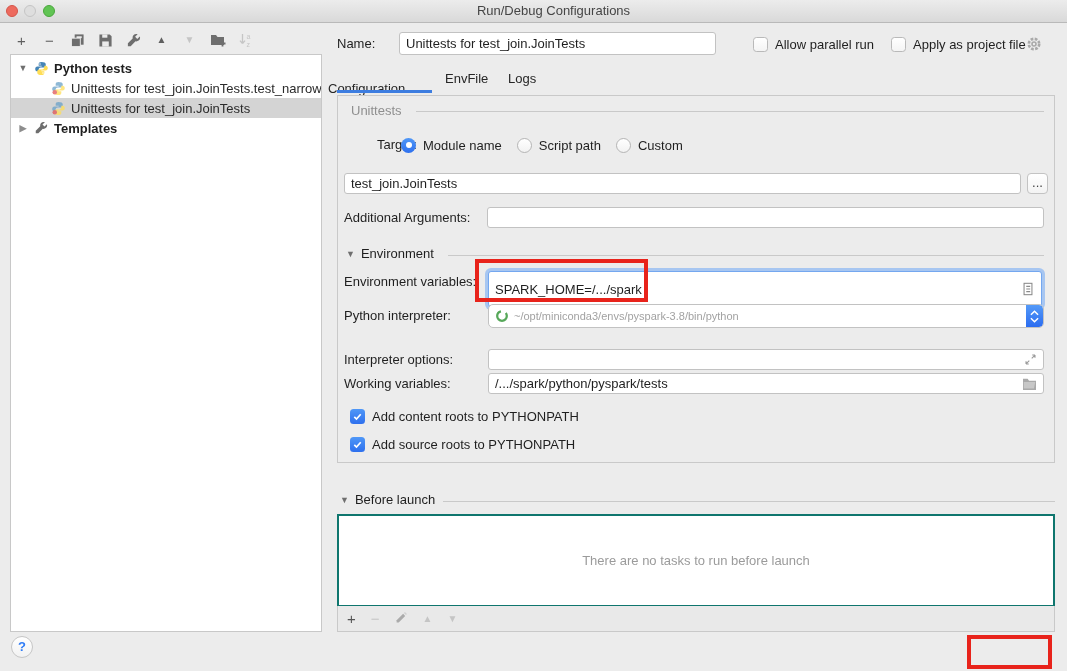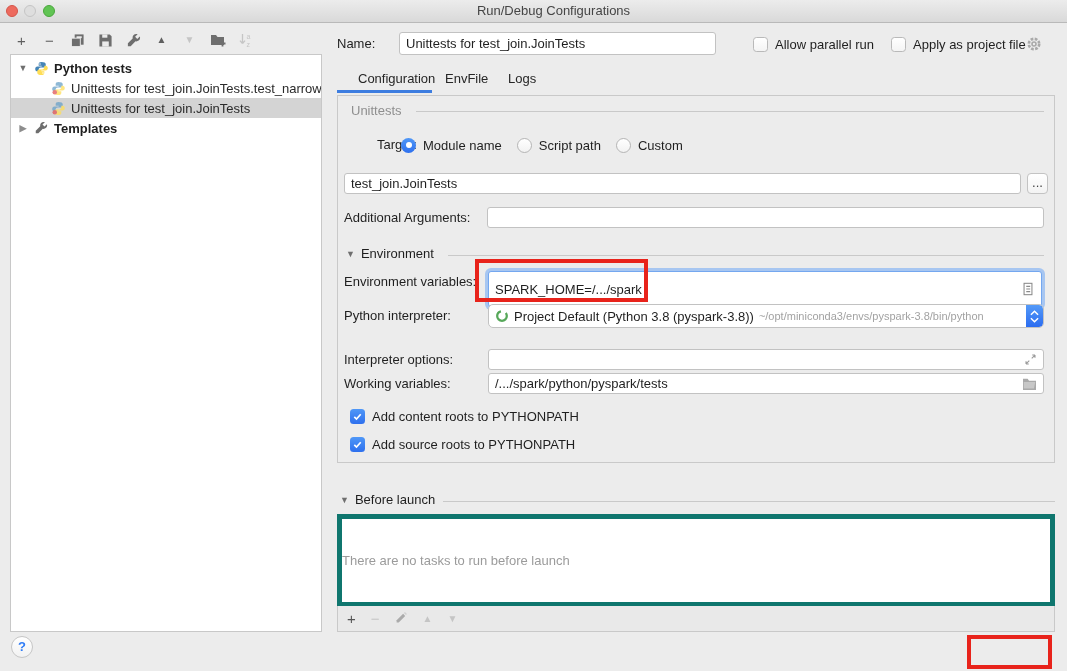--- a/index.html
+++ b/index.html
@@ -59,22 +59,22 @@
   .stepper{margin-left:auto;width:17px;height:100%;border-radius:0 4px 4px 0;
            background:linear-gradient(#549af8,#2b6cf0);display:flex;flex-direction:column;
            align-items:center;justify-content:center;gap:1px;flex:0 0 17px;}
   .dimpath{color:#a2a2a2;font-size:11px;overflow:hidden;}
   .btn{position:absolute;height:22px;border-radius:5px;box-sizing:border-box;text-align:center;
        line-height:22px;background:linear-gradient(#ffffff,#f3f3f3);border:1px solid #c3c3c3;color:#2a2a2a;margin-top:33px;}
   .btn.blue{background:linear-gradient(#63a4f8,#2c70ec);border:1px solid #2a65d8;color:#fff;}
   .browse{left:689px;top:77px;width:21px;height:21px;border-radius:4px;background:linear-gradient(#fff,#f3f3f3);
           border:1px solid #c3c3c3;box-sizing:border-box;text-align:center;line-height:18px;color:#444;position:absolute;}
   
-  .bl-box{left:337px;top:514px;width:718px;height:93px;background:#fff;border:5px solid #0f766e;
-          box-sizing:border-box;display:flex;align-items:center;color:#9b9b9b;}
+  .bl-box{left:337px;top:514px;width:718px;height:93px;background:#fff;border:2px solid #0f766e;
+          box-sizing:border-box;display:flex;align-items:center;justify-content:center;color:#9b9b9b;}
   .bl-bar{left:337px;top:606px;width:718px;height:26px;background:#e9e9e9;border:1px solid #c9c9c9;border-top:none;
           box-sizing:border-box;display:flex;align-items:center;gap:15px;padding-left:9px;}
   
   .help{left:11px;top:636px;width:22px;height:22px;border-radius:50%;background:linear-gradient(#fff,#f2f2f2);
         border:1px solid #c6c6c6;box-sizing:border-box;text-align:center;line-height:20px;color:#2f7cf6;font-weight:bold;}
   
   .redbox{border:4px solid #e8231b;box-sizing:border-box;pointer-events:none;}
 </style>
 </head>
 <body>
@@ -187,21 +187,21 @@
   <span class="cb off"></span>
   <span>Apply as project file</span>
 </div>
 <span class="abs" style="left:1026px;top:36px;">
   <svg width="16" height="16" viewBox="0 0 16 16">
       <circle cx="8" cy="8" r="5.2" fill="none" stroke="#a9a9a9" stroke-width="2.6" stroke-dasharray="2.7 1.4"></circle>
       <circle cx="8" cy="8" r="2" fill="none" stroke="#a9a9a9" stroke-width="1.6"></circle>
     </svg>
 </span>
 
-<span class="tab" style="left:358px;">Configuration</span>
+<span class="tab" style="left:328px;margin-top:10px;">Configuration</span>
 <span class="tab" style="left:445px;">EnvFile</span>
 <span class="tab" style="left:508px;">Logs</span>
 <div class="abs tabline"></div>
 
 <div class="abs panel">
   <span class="lbl grouplbl" style="left:13px;top:5px;">Unittests</span>
   <div class="sep" style="left:78px;top:15px;width:628px;"></div>
 
   <span class="lbl" style="left:13px;top:39px;margin-left:26px;">Target:</span>
   <div class="abs" style="left:63px;top:39px;display:flex;gap:15px;align-items:center;height:20px;">
@@ -246,21 +246,20 @@
     </span>
   </div>
 
   <span class="lbl" style="left:6px;top:210px;">Python interpreter:</span>
   <div class="abs combo" style="left:150px;top:208px;width:556px;height:24px;">
     <span style="display:flex;">
       <svg width="14" height="14" viewBox="0 0 16 16">
           <circle cx="8" cy="8" r="5.5" fill="none" stroke="#57a85a" stroke-width="2.6" stroke-dasharray="24 6"></circle>
         </svg>
     </span>
-    <span>Project Default (Python 3.8 (pyspark-3.8))</span>
     <span class="dimpath">~/opt/miniconda3/envs/pyspark-3.8/bin/python</span>
     <span class="stepper">
       <svg width="9" height="6" viewBox="0 0 10 6">
           <path d="M1 5l4-4 4 4" fill="none" stroke="#fff" stroke-width="1.6"></path>
         </svg>
       <svg width="9" height="6" viewBox="0 0 10 6">
           <path d="M1 1l4 4 4-4" fill="none" stroke="#fff" stroke-width="1.6"></path>
         </svg>
     </span>
   </div>

